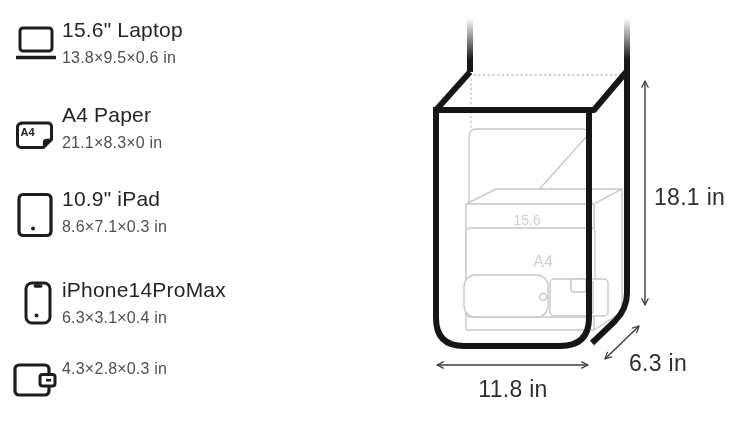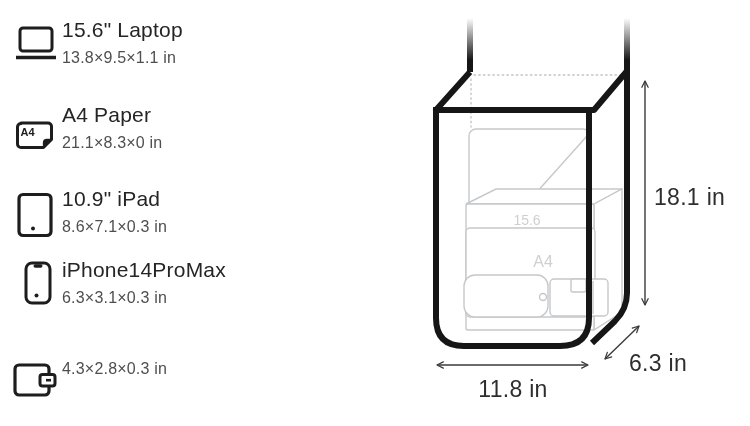--- a/index.html
+++ b/index.html
@@ -11,21 +11,21 @@
   .item-list{position:absolute;left:0;top:0;width:380px;height:426px;}
   .item{position:absolute;left:0;width:360px;height:72px;}
   .item .icon{position:absolute;display:block;}
   .item .txt{position:absolute;left:62px;top:0;}
   .item .title{font-size:21px;line-height:24px;color:#252525;letter-spacing:.2px;white-space:nowrap;}
   .item .dims{font-size:16px;line-height:19px;color:#4f4f4f;margin-top:6px;letter-spacing:.2px;white-space:nowrap;}
 
   .row-laptop{top:18px;}   .row-laptop .icon{left:14px;top:8px;}
   .row-a4{top:103px;}      .row-a4 .icon{left:13px;top:16px;}
   .row-ipad{top:187px;}    .row-ipad .icon{left:16px;top:5px;}
-  .row-iphone{top:258px;}  .row-iphone .icon{left:24px;top:3px;}
+  .row-iphone{top:278px;}  .row-iphone .icon{left:24px;top:3px;}
   .row-wallet{top:353px;}  .row-wallet .icon{left:13px;top:8px;}
 
   
   .diagram{position:absolute;left:0;top:0;width:750px;height:426px;}
   .diagram text{font-family:"Liberation Sans", sans-serif;}
   .dim-label{fill:#2e2e2e;font-size:23px;letter-spacing:.3px;}
   .faint-label{fill:#cdd0d2;}
 </style>
 </head>
 <body>
@@ -34,21 +34,21 @@
 
   <section class="item-list">
 
     <div class="item row-laptop">
       <svg class="icon" width="44" height="36" viewBox="0 0 44 36">
         <rect x="6" y="2" width="32" height="23" rx="3" fill="none" stroke="#1d1d1d" stroke-width="3"></rect>
         <line x1="2" y1="31.5" x2="42" y2="31.5" stroke="#1d1d1d" stroke-width="3.6"></line>
       </svg>
       <div class="txt">
         <div class="title">15.6" Laptop</div>
-        <div class="dims">13.8×9.5×1.1 in</div>
+        <div class="dims">13.8×9.5×0.6 in</div>
       </div>
     </div>
 
     <div class="item row-a4">
       <svg class="icon" width="46" height="36" viewBox="0 0 46 36">
         <path d="M8,4 h27 a3.5,3.5 0 0 1 3.5,3.5 v13 l-8,8 H8 a3.5,3.5 0 0 1 -3.5,-3.5 v-17 a3.5,3.5 0 0 1 3.5,-3.5 z" fill="none" stroke="#1d1d1d" stroke-width="3" stroke-linejoin="round"></path>
         <path d="M38.2,20.4 l-7.6,7.6 v-4.4 a3.2,3.2 0 0 1 3.2,-3.2 z" fill="#1d1d1d" stroke="#1d1d1d" stroke-width="1.5" stroke-linejoin="round"></path>
         <text x="7.5" y="16.5" font-size="11" font-weight="700" fill="#1d1d1d">A4</text>
       </svg>
       <div class="txt">
@@ -69,21 +69,21 @@
     </div>
 
     <div class="item row-iphone">
       <svg class="icon" width="28" height="44" viewBox="0 0 28 44">
         <rect x="2" y="2" width="24" height="40" rx="6" fill="none" stroke="#1d1d1d" stroke-width="3"></rect>
         <rect x="9.5" y="3.2" width="9" height="3.6" rx="1.8" fill="#1d1d1d"></rect>
         <circle cx="12.5" cy="34.5" r="2" fill="#1d1d1d"></circle>
       </svg>
       <div class="txt">
         <div class="title">iPhone14ProMax</div>
-        <div class="dims">6.3×3.1×0.3 in</div>
+        <div class="dims">6.3×3.1×0.4 in</div>
       </div>
     </div>
 
     <div class="item row-wallet">
       <svg class="icon" width="44" height="38" viewBox="0 0 44 38">
         <rect x="2" y="4" width="34" height="30" rx="4" fill="none" stroke="#1d1d1d" stroke-width="3.2"></rect>
         <rect x="27" y="13.5" width="15" height="11.5" rx="2.5" fill="#ffffff" stroke="#1d1d1d" stroke-width="3"></rect>
         <line x1="33" y1="19.2" x2="38" y2="19.2" stroke="#1d1d1d" stroke-width="2.6"></line>
       </svg>
       <div class="txt">

